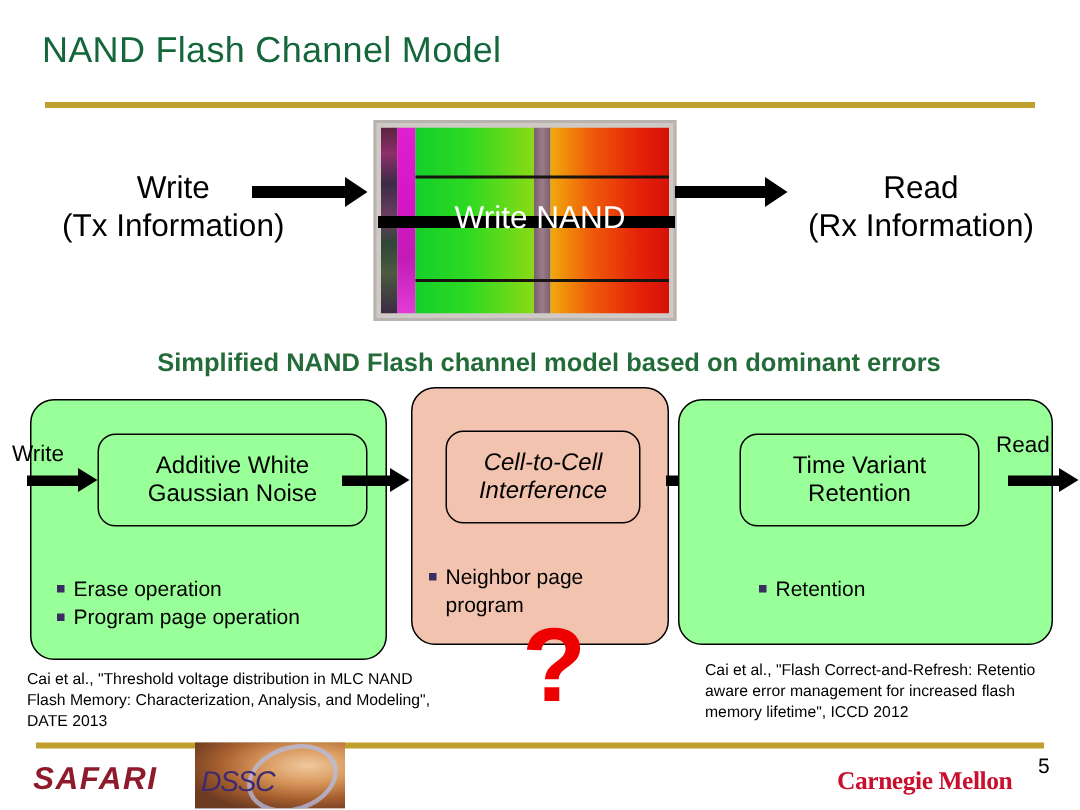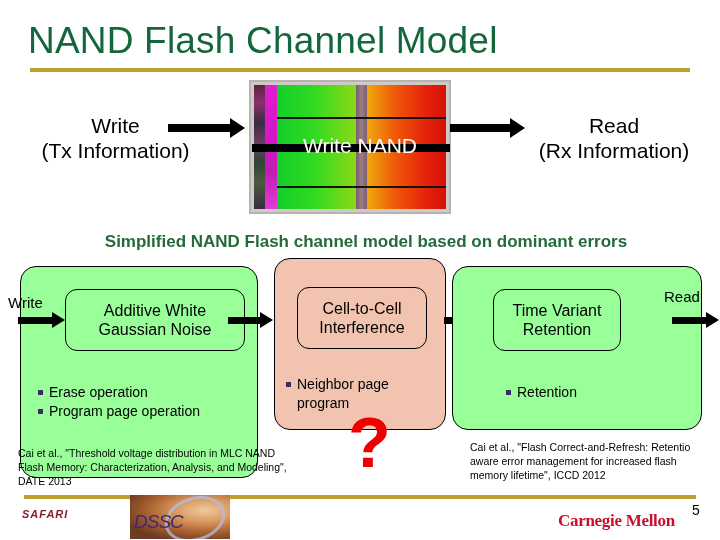--- a/index.html
+++ b/index.html
@@ -14,21 +14,21 @@
     overflow: hidden;
     font-family: "Liberation Sans", sans-serif;
     -webkit-font-smoothing: none;
   }
 
   
   #slide-title {
     position: absolute;
     left: 28px;
     top: 20px;
-    font-size: 37px;
+    font-size: 24px;
     color: #14673B;
     letter-spacing: 0.2px;
     white-space: nowrap;
   }
   #title-rule {
     position: absolute;
     left: 30px;
     top: 68px;
     width: 660px;
     height: 4px;
@@ -191,21 +191,21 @@
   
   #footer-rule {
     position: absolute;
     left: 24px; top: 495px;
     width: 672px; height: 4px;
     background: #C0A02C;
   }
   #safari-logo {
     position: absolute;
     left: 22px; top: 508px;
-    font-size: 11px;
+    font-size: 21px;
     font-weight: bold;
     font-style: italic;
     color: #8E1B2B;
     letter-spacing: 1px;
   }
   #dssc-logo {
     position: absolute;
     left: 130px; top: 495px;
     width: 100px; height: 44px;
     overflow: hidden;
@@ -288,60 +288,60 @@
   <div class="top-label" id="read-label">
     <div>Read</div>
     <div>(Rx Information)</div>
   </div>
 </div>
 
 <div id="subtitle">Simplified NAND Flash channel model based on dominant errors</div>
 
 <div id="flow">
 
-  <div class="panel green" style="left:20px; top:8px; width:238px; height:212px;">
+  <div class="panel green" style="left:20px; top:8px; width:238px; height:174px;">
     <div class="inner-box green" style="left:44px; top:22px; width:180px; height:62px;">
       <div>
         <div>Additive White</div>
         <div>Gaussian Noise</div>
       </div>
     </div>
     <div class="bullets" style="left:16px; top:116px; width:215px;">
       <div class="b">Erase operation</div>
       <div class="b">Program page operation</div>
     </div>
   </div>
 
   <div class="edge-label" style="left:8px; top:36px;">Write</div>
   <div class="arrow-shaft" style="left:18px; top:59px; width:34px; height:7px;"></div>
   <div class="arrow-head" style="left:52px; top:54px; border-top-width:8px; border-bottom-width:8px; border-left-width:13px;"></div>
 
   <div class="arrow-shaft" style="left:228px; top:59px; width:32px; height:7px;"></div>
   <div class="arrow-head" style="left:260px; top:54px; border-top-width:8px; border-bottom-width:8px; border-left-width:13px;"></div>
 
   <div class="panel salmon" style="left:274px; top:0px; width:172px; height:172px;">
-    <div class="inner-box salmon" style="left:22px; top:28px; width:130px; height:62px;">
+    <div class="inner-box salmon" style="left:22px; top:28px; width:130px; height:62px;font-style:italic;">
       <div>
         <div>Cell-to-Cell</div>
         <div>Interference</div>
       </div>
     </div>
     <div class="bullets" style="left:10px; top:116px; width:156px;">
       <div class="b">
         <span>Neighbor page</span>
       </div>
       <div style="padding-left:12px;">program</div>
     </div>
   </div>
 
   <div class="arrow-shaft" style="left:444px; top:59px; width:30px; height:7px;"></div>
   <div class="arrow-head" style="left:474px; top:54px; border-top-width:8px; border-bottom-width:8px; border-left-width:13px;"></div>
 
   <div class="panel green" style="left:452px; top:8px; width:250px; height:164px;">
-    <div class="inner-box green" style="left:40px; top:22px; width:128px; height:62px;">
+    <div class="inner-box green" style="left:40px; top:22px; width:160px; height:62px;">
       <div>
         <div>Time Variant</div>
         <div>Retention</div>
       </div>
     </div>
     <div class="bullets" style="left:52px; top:116px; width:180px;">
       <div class="b">Retention</div>
     </div>
   </div>
 

